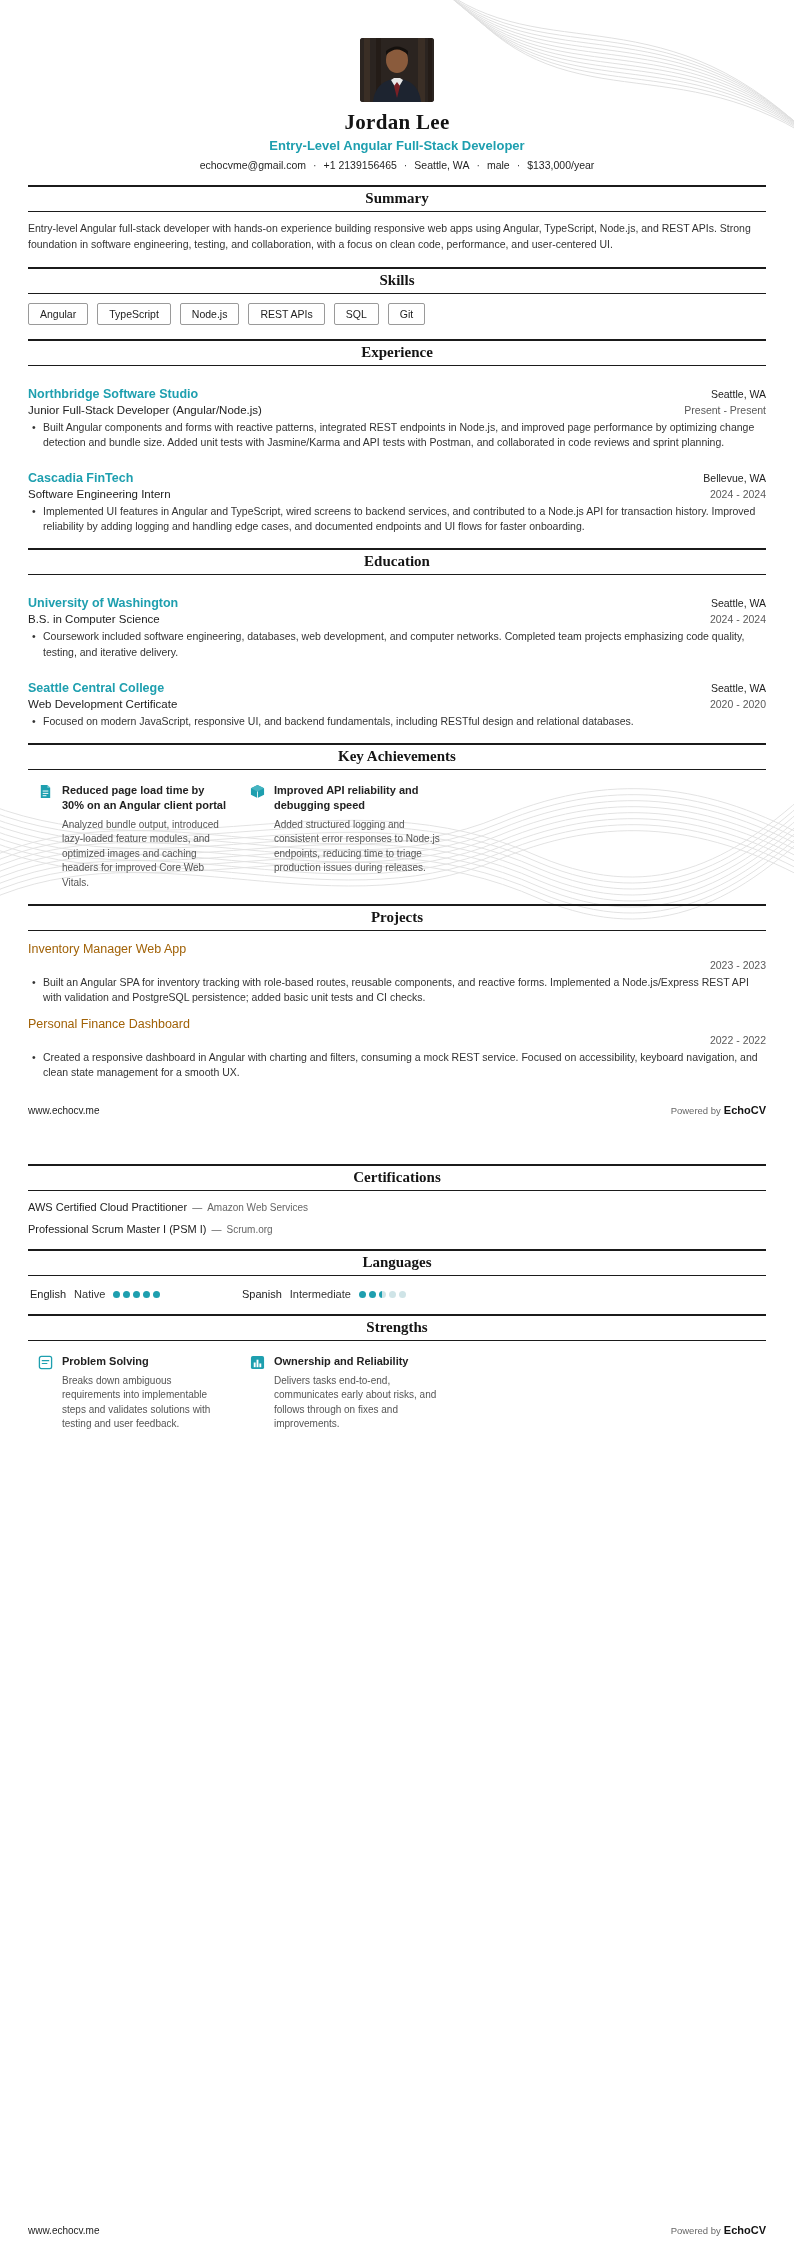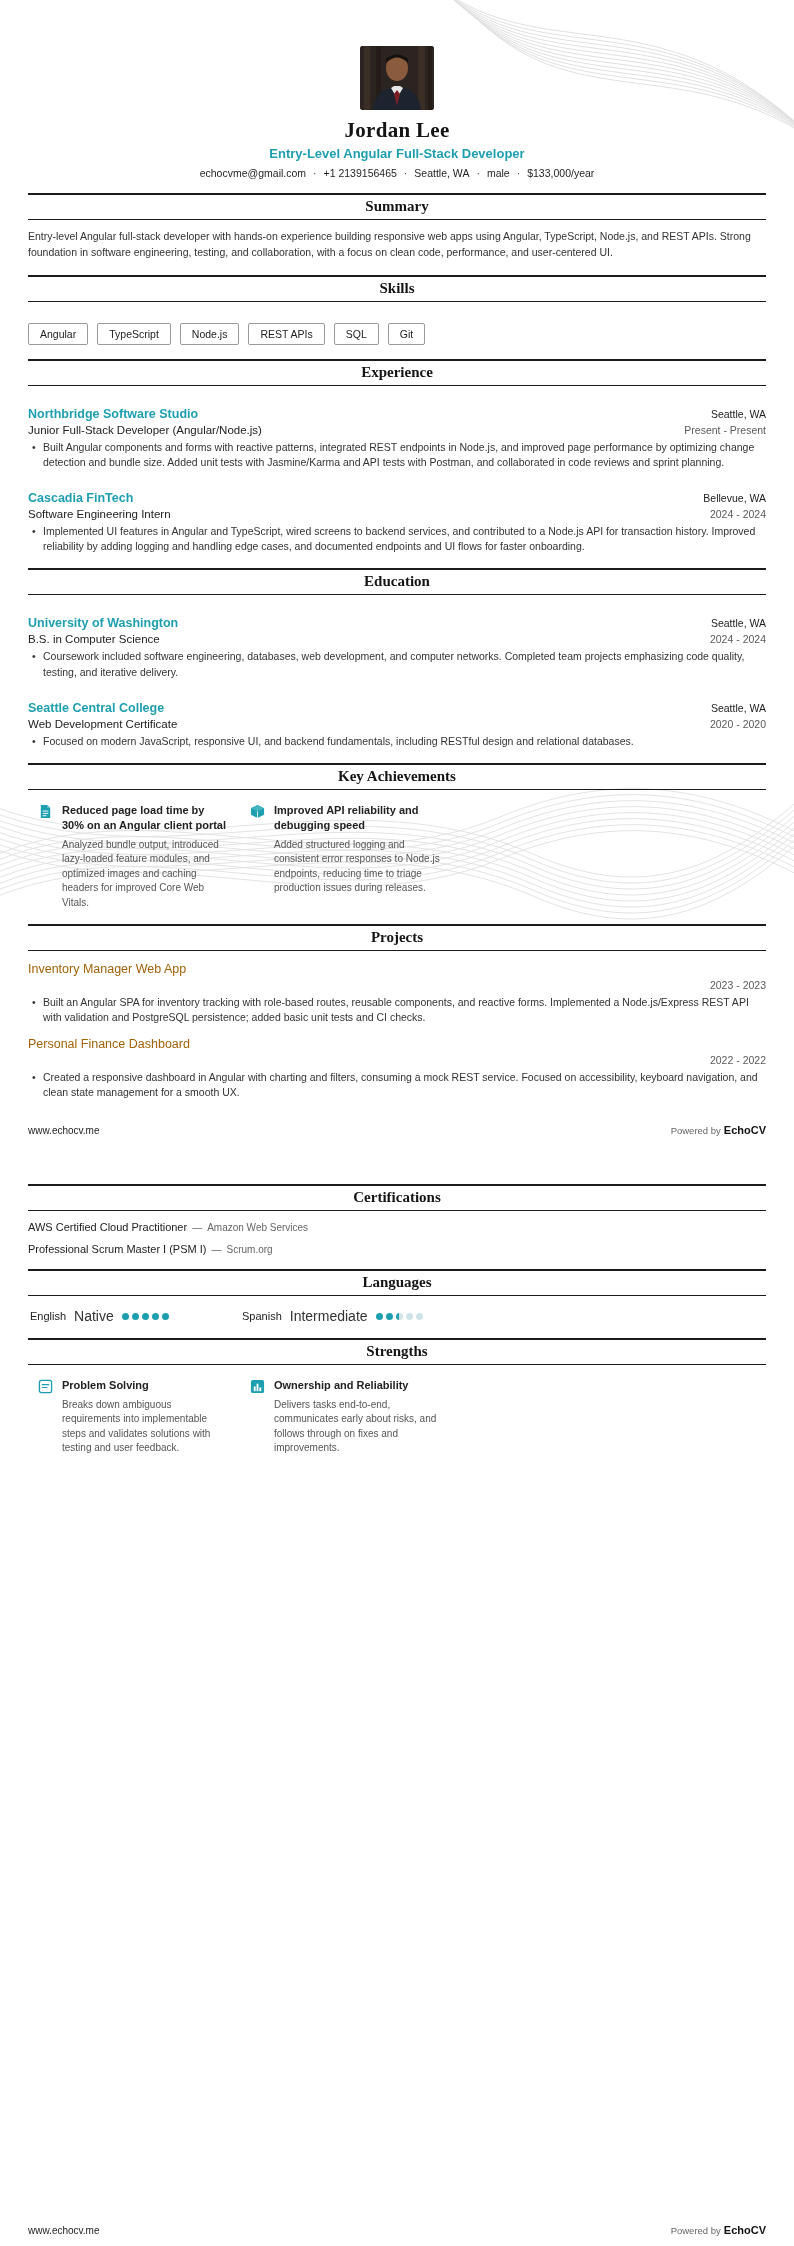--- a/index.html
+++ b/index.html
@@ -7,41 +7,41 @@
     --dot-empty:#cfe4e7;
     --ink:#222222;
     --muted:#5a5a5a;
     --wave:#d8d8d8;
   }
   *{box-sizing:border-box;}
   body{margin:0;background:#ffffff;font-family:"Liberation Sans",sans-serif;color:var(--ink);}
   .page{position:relative;width:794px;height:2246px;background:#fff;overflow:hidden;}
   .waves-top{position:absolute;top:0;right:0;width:380px;height:175px;z-index:0;}
   .waves-mid{position:absolute;top:742px;left:0;width:794px;height:180px;z-index:0;}
-  .content{position:relative;z-index:1;padding:16px 28px;}
+  .content{position:relative;z-index:1;padding:8px 28px;}
 
   
   .header{text-align:center;padding-top:30px;}
   .photo{width:74px;height:64px;margin:0 auto;border-radius:3px;overflow:hidden;background:#2b2420;}
   .photo svg{display:block;}
   .name{font-family:"Liberation Serif",serif;font-size:21px;font-weight:700;margin:8px 0 0;letter-spacing:.3px;color:#141414;}
   .job-title{color:var(--accent);font-size:13px;font-weight:600;margin-top:3px;}
   .contact{font-size:10.5px;margin-top:6px;color:#1f1f1f;}
   .contact .sep{margin:0 7px;color:#444;}
 
   
   .rule-heading{font-family:"Liberation Serif",serif;font-size:15px;font-weight:600;text-align:center;
     border-top:2px solid #1b1b1b;border-bottom:1px solid #1b1b1b;padding:3px 0 4px;margin:14px 0 0;color:#141414;}
   .page2-gap{margin-top:48px;}
 
   .summary-text{font-size:10.5px;line-height:1.5;color:#333;margin:9px 0 0;}
 
   
   .group-label{font-size:12.5px;font-weight:700;margin-top:11px;color:#1d1d1d;}
-  .tags{margin-top:21px;display:flex;gap:9px;flex-wrap:wrap;}
+  .tags{margin-top:9px;display:flex;gap:9px;flex-wrap:wrap;}
   .tag{border:1px solid #9a9a9a;border-radius:2px;padding:4px 11px;font-size:10.5px;color:#222;background:#fff;}
 
   
   .entry{margin-top:21px;}
   .entry-head{display:flex;justify-content:space-between;align-items:baseline;}
   .company{color:var(--accent);font-size:12.5px;font-weight:700;}
   .loc{font-size:10.5px;color:#222;}
   .entry-sub{display:flex;justify-content:space-between;align-items:baseline;margin-top:3px;}
   .role{font-size:11.5px;color:#222;}
   .dates{font-size:10.5px;color:var(--muted);}
@@ -62,21 +62,21 @@
 
   
   .cert-row{margin-top:10px;font-size:11px;color:#222;}
   .cert-sep{color:#666;margin:0 5px;font-size:10px;}
   .cert-org{color:#666;font-size:10px;}
 
   
   .lang-grid{display:grid;grid-template-columns:190px 190px;column-gap:22px;margin-top:12px;padding-left:2px;}
   .lang{display:flex;align-items:center;gap:8px;}
   .lang-name{font-size:11px;color:#222;}
-  .lang-level{font-size:14px;color:#333;}
+  .lang-level{font-size:11px;color:#333;}
   .dots{display:inline-flex;gap:3px;}
   .dot{width:7px;height:7px;border-radius:50%;background:var(--dot-empty);}
   .dot.full{background:var(--accent);}
   .dot.half{background:linear-gradient(90deg,var(--accent) 50%,var(--dot-empty) 50%);}
 
   
   .page-footer{display:flex;justify-content:space-between;align-items:flex-end;font-size:10px;}
   .page-footer.inflow{margin-top:24px;}
   .page-footer.bottom{position:absolute;left:28px;right:28px;bottom:10px;z-index:1;}
   .site{color:#222;cursor:pointer;}

